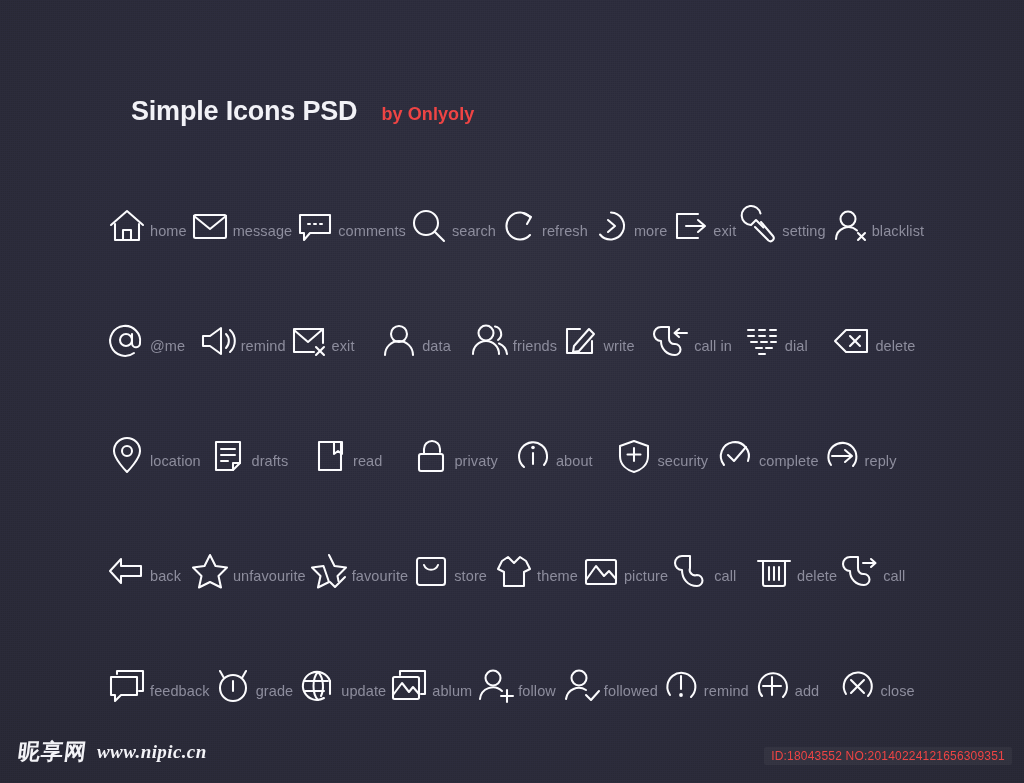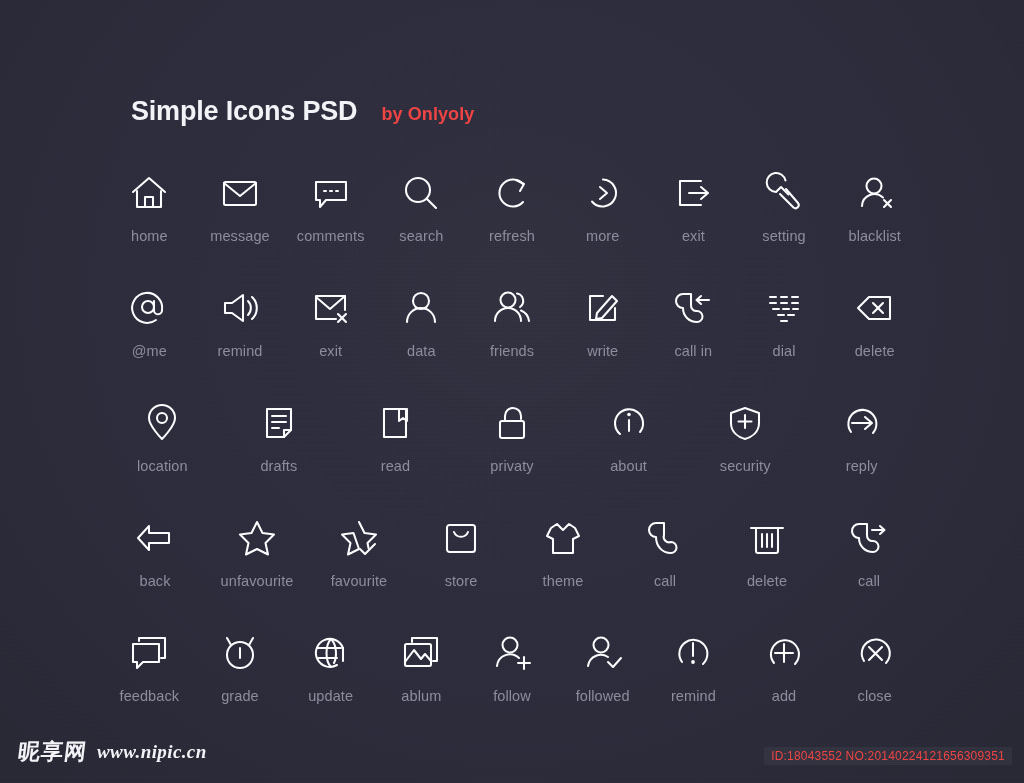--- a/index.html
+++ b/index.html
@@ -64,21 +64,21 @@
     display: flex;
     flex-direction: column;
   }
   .row {
     display: flex;
     height: 115px;
   }
   .cell {
     flex: 1 1 0;
     display: flex;
-    flex-direction: column;
+    flex-direction: row;
     align-items: center;
     justify-content: flex-start;
   }
   .glyph {
     width: 46px;
     height: 50px;
     display: flex;
     align-items: center;
     justify-content: center;
   }
@@ -427,20 +427,29 @@
         <span class="glyph">
           <svg viewBox="0 0 44 44">
             <path d="M22 7 L36 12 V22 C36 31 29 36 22 38 C15 36 8 31 8 22 V12 Z"></path>
             <path d="M22 14 V27"></path>
               <path d="M15.5 20.5 H28.5"></path>
           </svg>
         </span>
         <span class="label">security</span>
       </div>
 
+      <div class="cell">
+        <span class="glyph">
+          <svg viewBox="0 0 44 44">
+            <path d="M10 31 A14 14 0 1 1 34 27"></path>
+            <path d="M14 21 L20 27 L32 13"></path>
+          </svg>
+        </span>
+        <span class="label">complete</span>
+      </div>
 
       <div class="cell">
         <span class="glyph">
           <svg viewBox="0 0 44 44">
             <path d="M11 31 A14 14 0 1 1 33 32"></path>
             <path d="M12 22 H31"></path>
             <path d="M25 16 L32 22 L25 28"></path>
           </svg>
         </span>
         <span class="label">reply</span>
@@ -490,20 +499,29 @@
 
       <div class="cell">
         <span class="glyph">
           <svg viewBox="0 0 44 44">
             <path d="M16 8 L10 12 L6 20 L12 23 V37 H32 V23 L38 20 L34 12 L28 8 L22 14 Z"></path>
           </svg>
         </span>
         <span class="label">theme</span>
       </div>
 
+      <div class="cell">
+        <span class="glyph">
+          <svg viewBox="0 0 44 44">
+            <rect x="7" y="11" width="30" height="24" rx="1.5"></rect>
+            <path d="M7 31 L17 17 L25 27 L30 22 L37 30"></path>
+          </svg>
+        </span>
+        <span class="label">picture</span>
+      </div>
 
       <div class="cell">
         <span class="glyph">
           <svg viewBox="0 0 44 44">
             <path d="M13 7 A7 7 0 0 0 13 21 A7 7 0 0 1 13 21 C13 30 19 37 28 37 A5.5 5.5 0 0 0 28 26 A5.5 5.5 0 0 1 21 19 V7 Z"></path>
           </svg>
         </span>
         <span class="label">call</span>
       </div>
 

